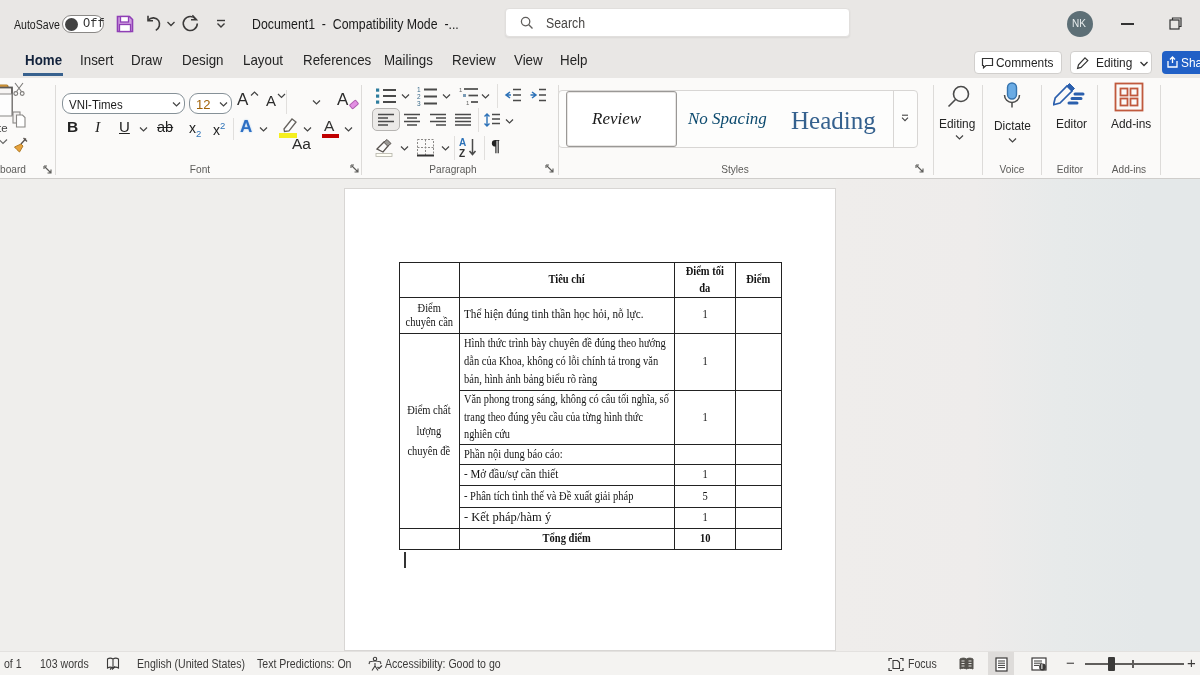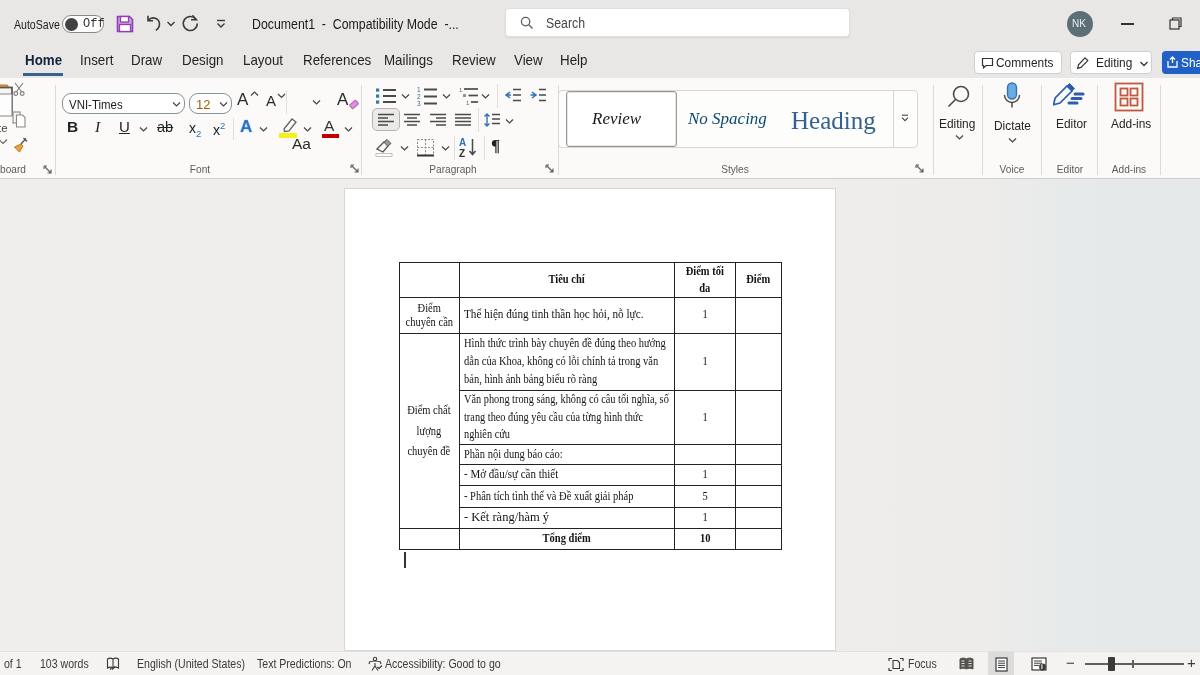--- a/index.html
+++ b/index.html
@@ -404,21 +404,21 @@
           <td><span style="transform:scaleX(0.88);">- Mở đầu/sự cần thiết</span></td>
           <td class="num"><span>1</span></td>
           <td></td>
         </tr>
     <tr class="r7">
           <td><span>- Phân tích tình thế và Đề xuất giải pháp</span></td>
           <td class="num"><span>5</span></td>
           <td></td>
         </tr>
     <tr class="r8">
-          <td><span style="transform:scaleX(1);">- Kết ràng/hàm ý</span></td>
+          <td><span style="transform:scaleX(1);">- Kết pháp/hàm ý</span></td>
           <td class="num"><span>1</span></td>
           <td></td>
         </tr>
     <tr class="r9">
           <td></td>
           <td class="bc"><span>Tổng điểm</span></td>
           <td class="num" style="font-weight:bold;"><span>10</span></td>
           <td></td>
         </tr>
   </tbody>

